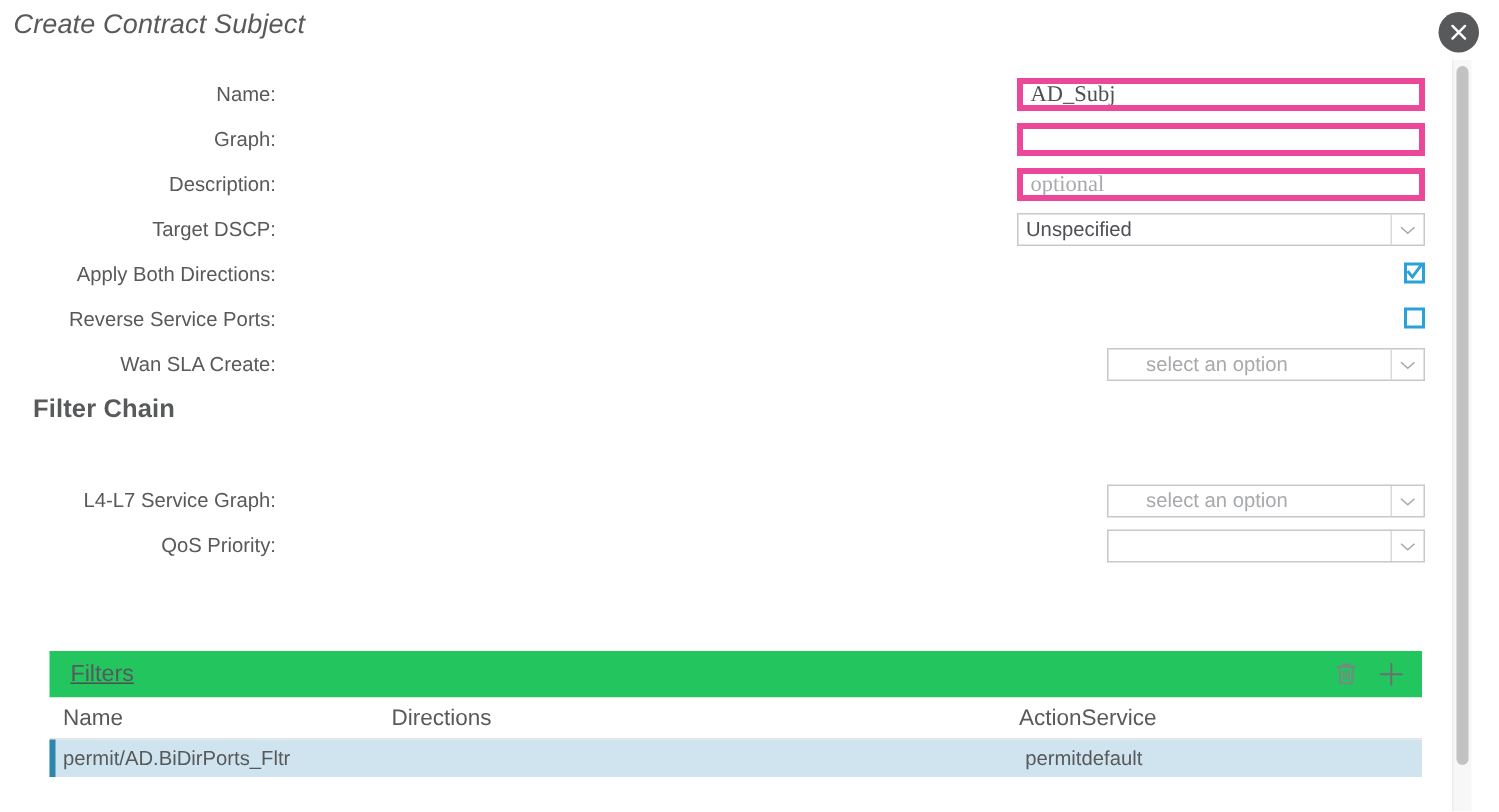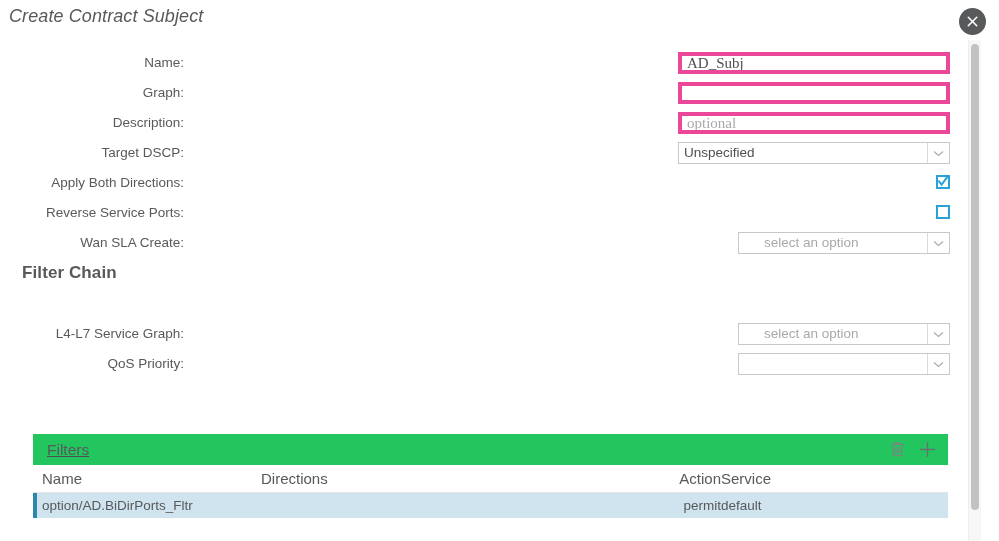--- a/index.html
+++ b/index.html
@@ -396,21 +396,21 @@
 
   <div class="table-head">
     <div class="th col-name">Name</div>
     <div class="th col-directives">Directions</div>
     <div class="th col-action">Action</div>
     <div class="th col-priority">Service</div>
   </div>
 
   <div class="table-row">
     <div class="row-accent"></div>
-    <div class="td col-name">option/AD.BiDirPorts_Fltr</div>
+    <div class="td col-name">permit/AD.BiDirPorts_Fltr</div>
     <div class="td col-directives"></div>
     <div class="td col-action">permit</div>
     <div class="td col-priority">default</div>
   </div>
 
 </div>
 
 <div class="scroll-track"></div>
 <div class="scroll-thumb"></div>
 

